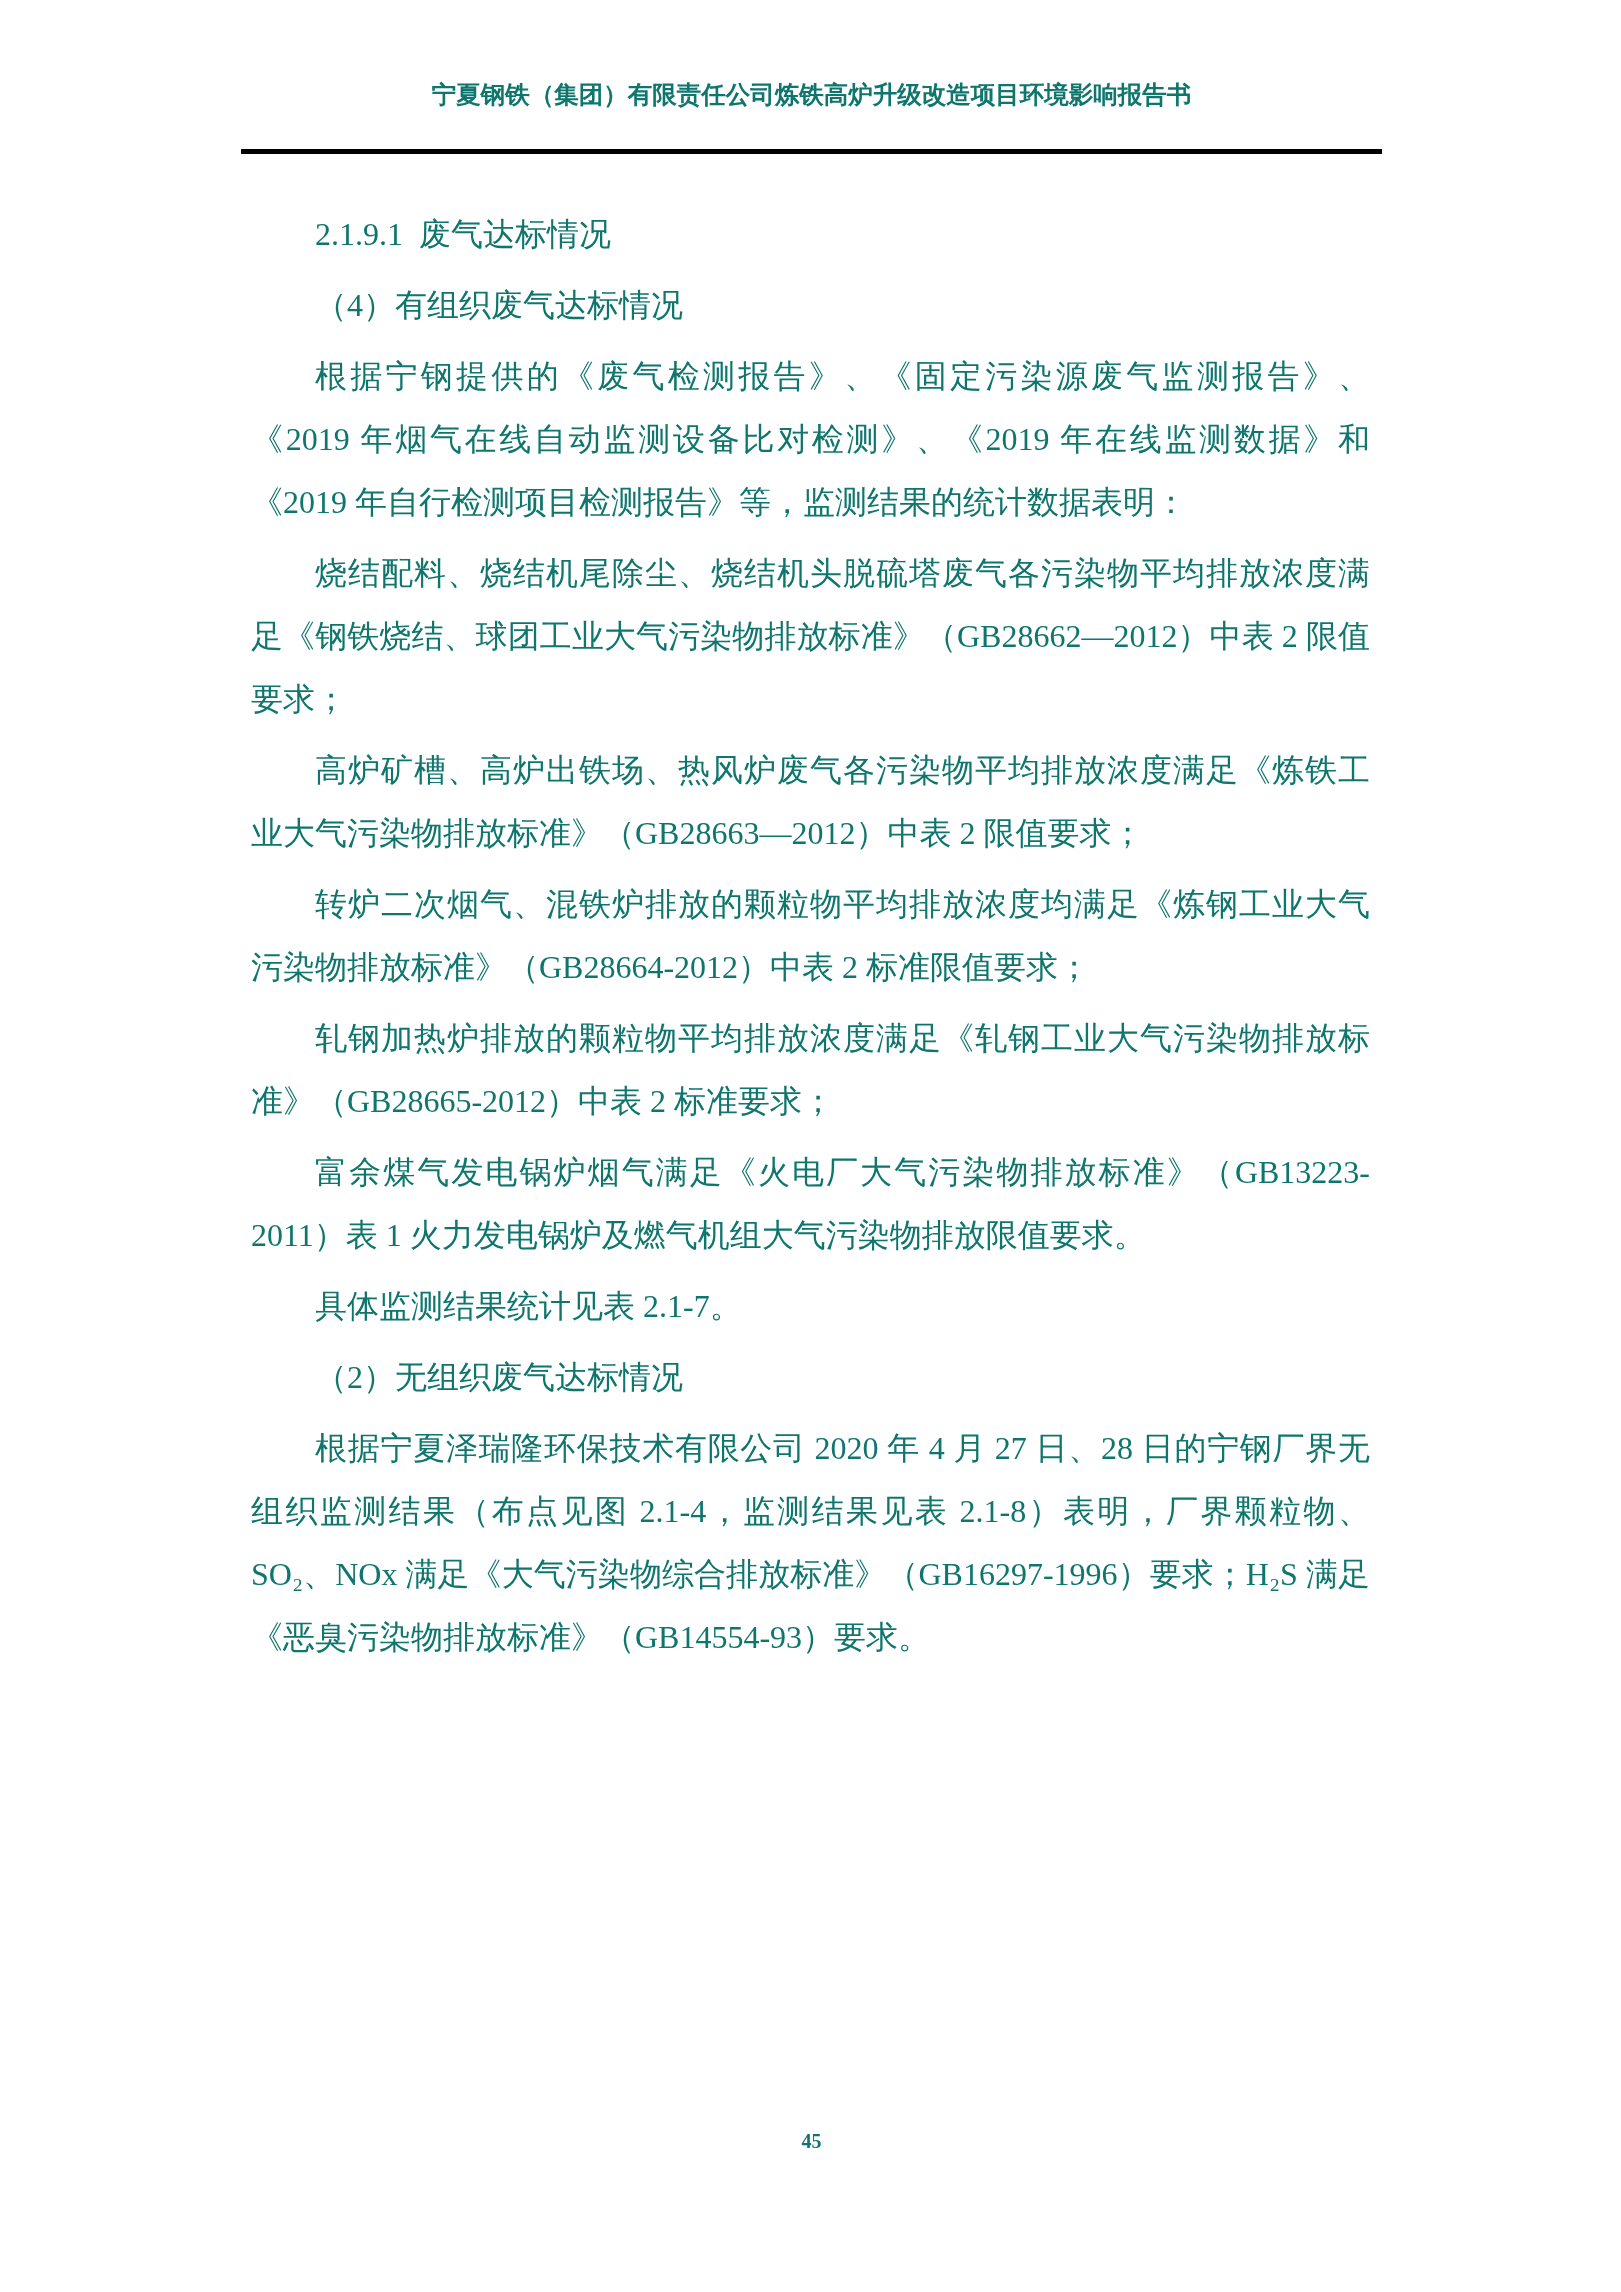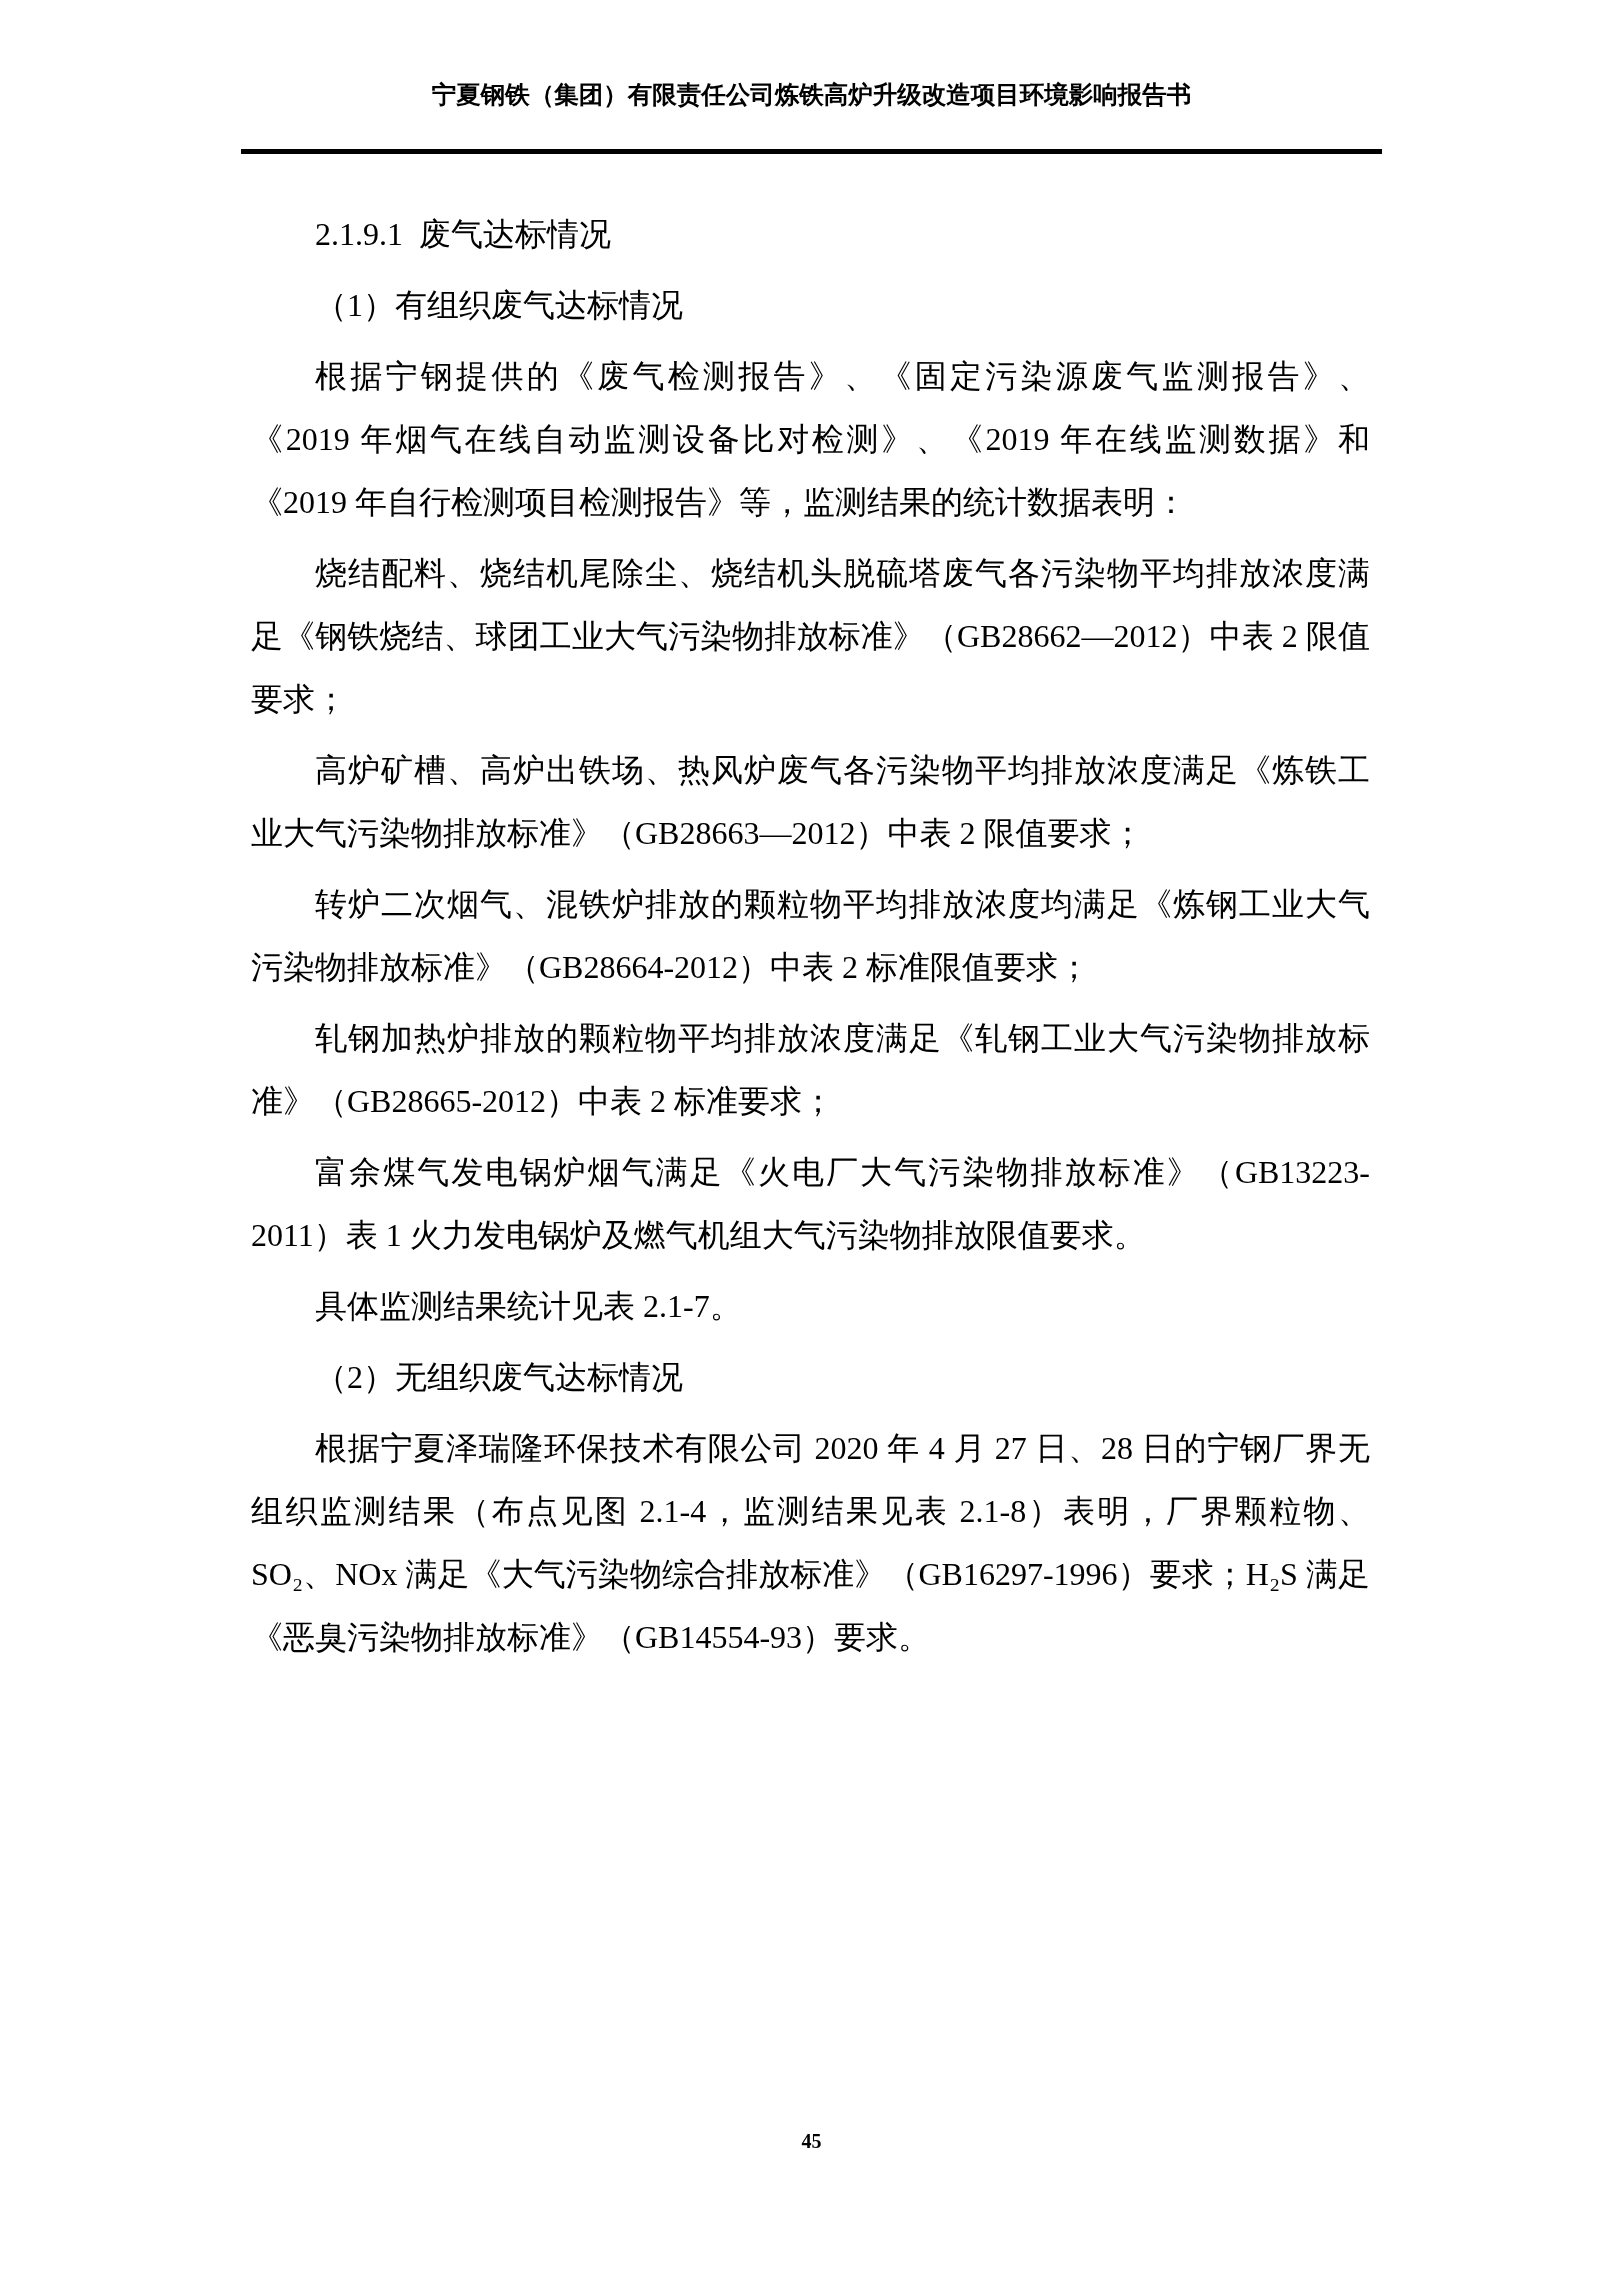--- a/index.html
+++ b/index.html
@@ -6,21 +6,21 @@
     margin: 0;
     padding: 0;
     background: #888;
   }
   .page {
     position: relative;
     width: 1621px;
     height: 2293px;
     margin: 0 auto;
     background: #ffffff;
-    color: #000000;
+    color: #0f766e;
     font-family: "Liberation Serif", "DejaVu Serif", serif;
     overflow: hidden;
   }
   .header-title {
     position: absolute;
     top: 80px;
     left: 241px;
     width: 1141px;
     text-align: center;
     font-weight: bold;
@@ -72,21 +72,21 @@
 <body>
 
 <div class="page">
   <div>
     <div class="header-title">宁夏钢铁（集团）有限责任公司炼铁高炉升级改造项目环境影响报告书</div>
     <div class="header-rule"></div>
   </div>
 
   <div class="content" id="document-content">
       <p class="para heading">2.1.9.1  废气达标情况</p>
-      <p class="para body">（1）有组织废气达标情况</p>
+      <p class="para body">（4）有组织废气达标情况</p>
       <p class="para body">根据宁钢提供的《废气检测报告》、《固定污染源废气监测报告》、《2019 年烟气在线自动监测设备比对检测》、《2019 年在线监测数据》和《2019 年自行检测项目检测报告》等，监测结果的统计数据表明：</p>
       <p class="para body">烧结配料、烧结机尾除尘、烧结机头脱硫塔废气各污染物平均排放浓度满足《钢铁烧结、球团工业大气污染物排放标准》（GB28662—2012）中表 2 限值要求；</p>
       <p class="para body">高炉矿槽、高炉出铁场、热风炉废气各污染物平均排放浓度满足《炼铁工业大气污染物排放标准》（GB28663—2012）中表 2 限值要求；</p>
       <p class="para body">转炉二次烟气、混铁炉排放的颗粒物平均排放浓度均满足《炼钢工业大气污染物排放标准》（GB28664-2012）中表 2 标准限值要求；</p>
       <p class="para body">轧钢加热炉排放的颗粒物平均排放浓度满足《轧钢工业大气污染物排放标准》（GB28665-2012）中表 2 标准要求；</p>
       <p class="para body">富余煤气发电锅炉烟气满足《火电厂大气污染物排放标准》（GB13223-2011）表 1 火力发电锅炉及燃气机组大气污染物排放限值要求。</p>
       <p class="para body">具体监测结果统计见表 2.1-7。</p>
       <p class="para body">（2）无组织废气达标情况</p>
       <p class="para body">根据宁夏泽瑞隆环保技术有限公司 2020 年 4 月 27 日、28 日的宁钢厂界无组织监测结果（布点见图 2.1-4，监测结果见表 2.1-8）表明，厂界颗粒物、SO₂、NOx 满足《大气污染物综合排放标准》（GB16297-1996）要求；H₂S 满足《恶臭污染物排放标准》（GB14554-93）要求。</p>
     </div>

